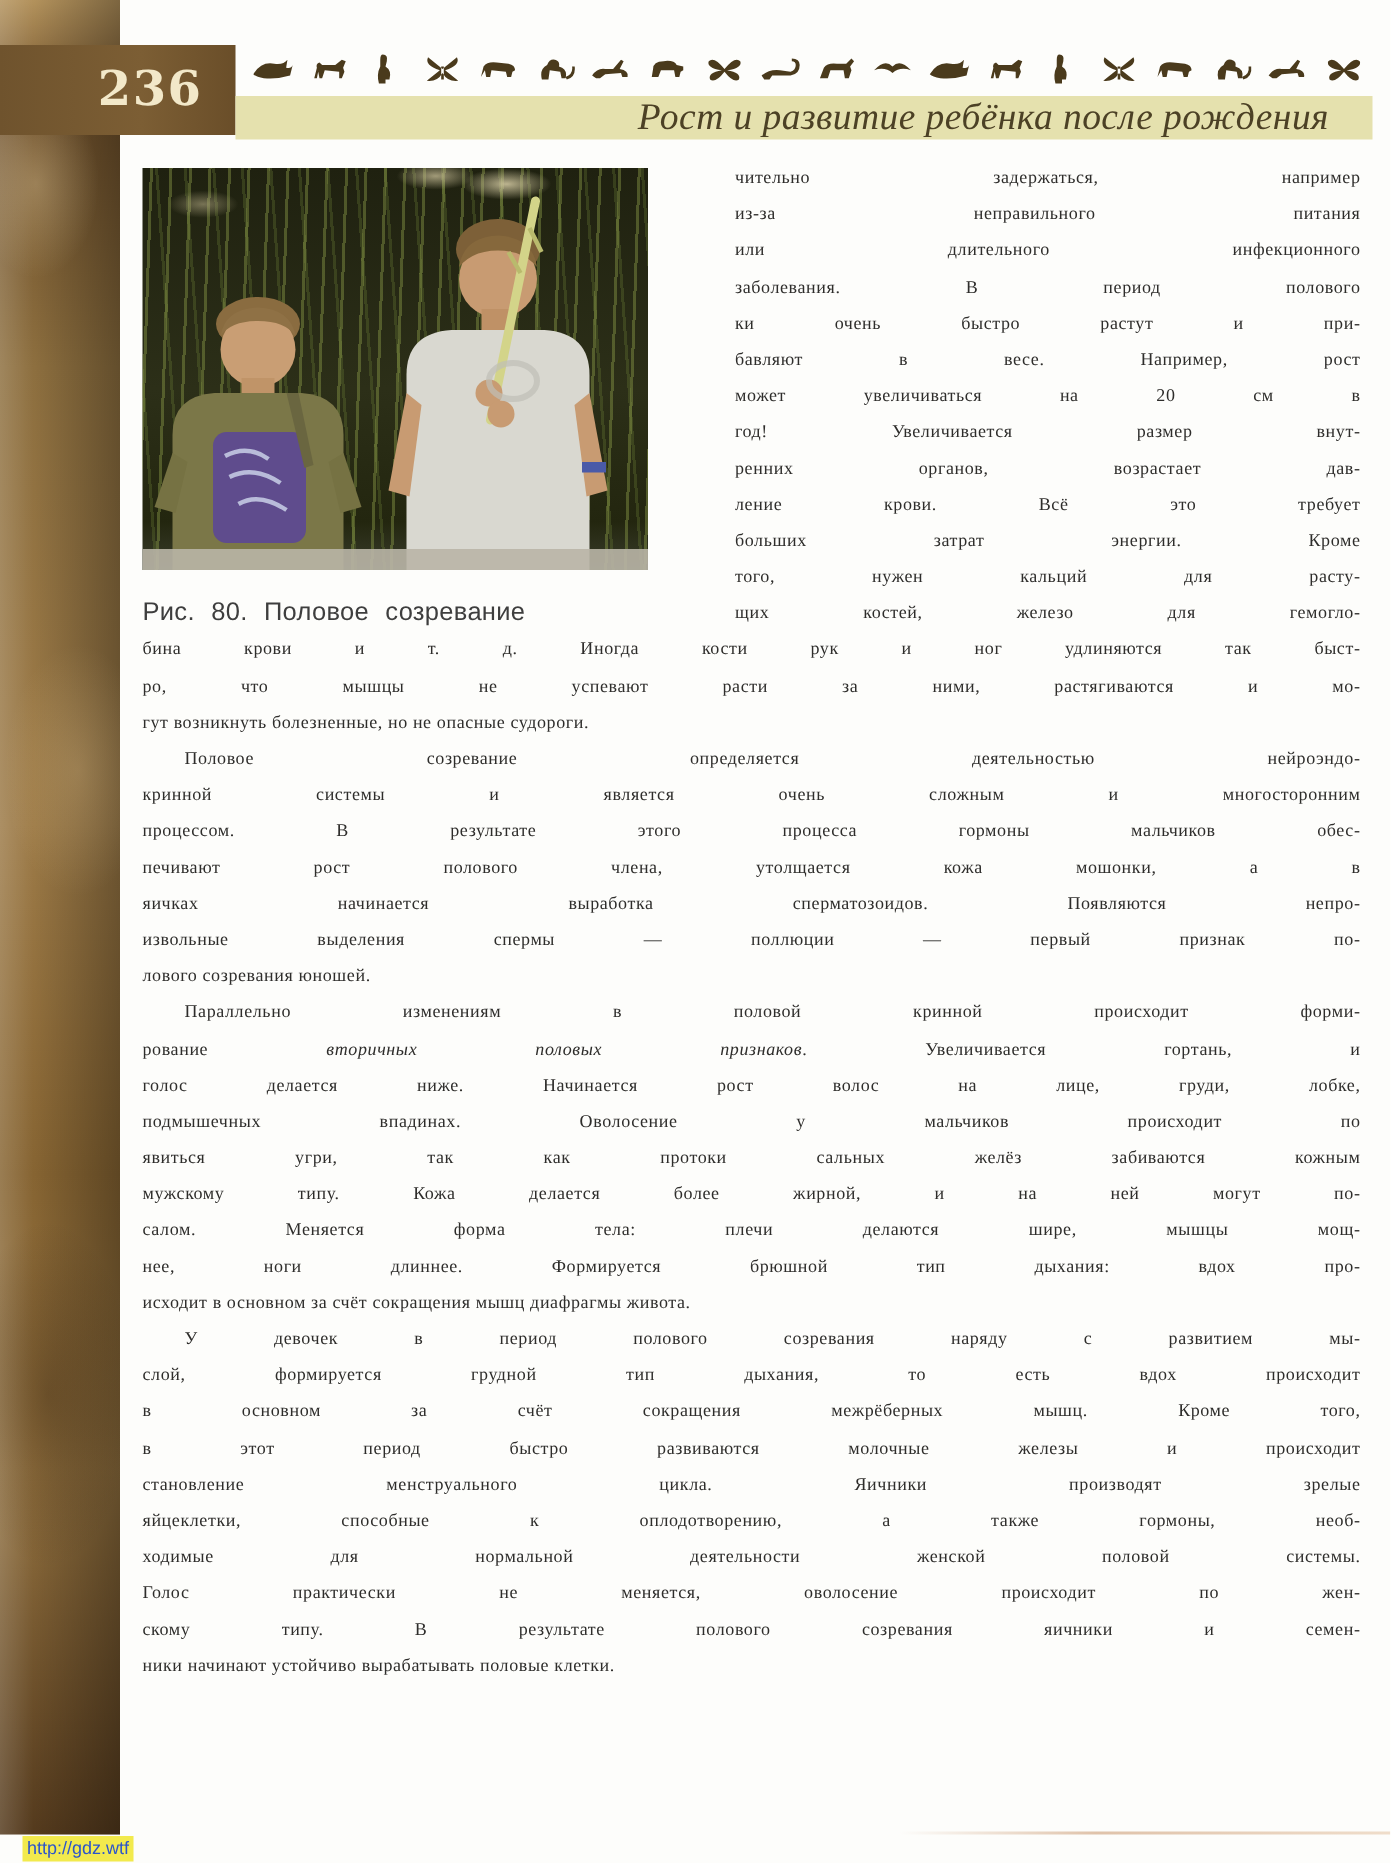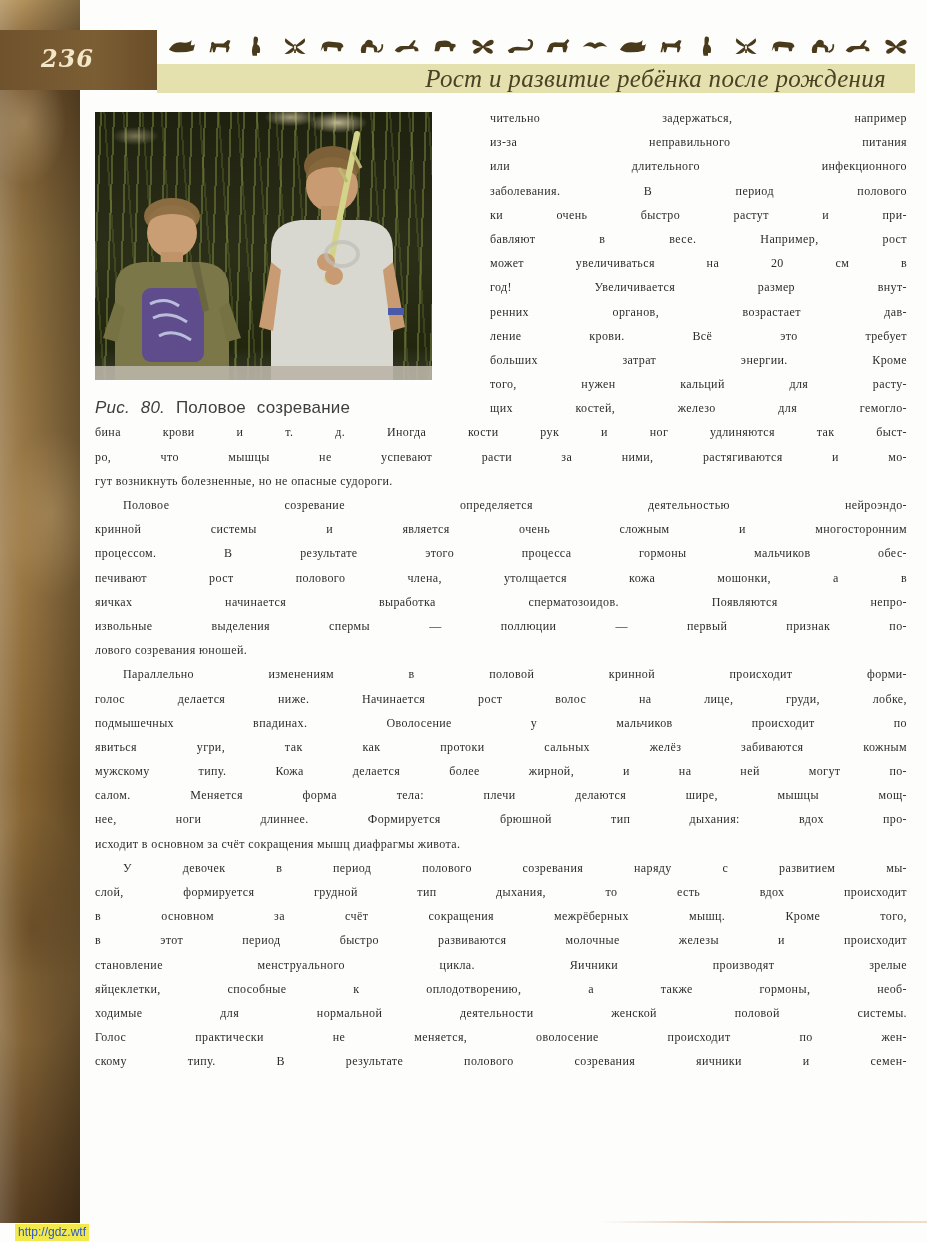--- a/index.html
+++ b/index.html
@@ -16,23 +16,23 @@
       radial-gradient(80px 160px at 40% 76%, rgba(35,18,4,.30), transparent 72%),
       linear-gradient(90deg, rgba(255,255,255,.16), rgba(0,0,0,0) 28%, rgba(0,0,0,.30) 100%),
       linear-gradient(180deg,#b3925c 0%,#6d4f2a 6%,#8d6f3f 20%,#9c7a47 45%,#866432 64%,#92713f 80%,#543a1d 100%);
   }
   
   .numbox{
     position:absolute;left:0;top:30px;width:157px;height:60px;
     background:linear-gradient(90deg, var(--box-bg,#6f532d), #7c5e34 60%, #6a4e29);
   }
   .numbox .num{
-    display:block;height:60px;line-height:58px;text-align:center;padding-right:22px;
-    font-family:"DejaVu Serif", serif;font-style:italic;font-weight:bold;
-    font-size:24px;color:var(--box-text,#f2e8c9);letter-spacing:1px;
+    display:block;height:60px;line-height:58px;text-align:right;padding-right:22px;
+    font-family:"DejaVu Serif", serif;font-weight:bold;
+    font-size:32px;color:var(--box-text,#f2e8c9);letter-spacing:1px;
   }
   
   .frieze{
     position:absolute;left:168px;top:30px;width:742px;height:32px;
     display:flex;justify-content:space-between;align-items:center;
     color:var(--animal,#4a3a1c);
   }
   .frieze svg{display:block;}
   
   .band{
@@ -55,21 +55,21 @@
       repeating-linear-gradient(92deg, rgba(143,160,74,0) 0 5px, rgba(143,160,74,.42) 5px 7px, rgba(40,55,20,0) 7px 13px),
       repeating-linear-gradient(86deg, rgba(110,130,55,0) 0 8px, rgba(110,130,55,.30) 8px 10px, rgba(30,40,12,0) 10px 19px),
       linear-gradient(180deg,#1f2110 0%,#2c2f18 55%,#23260f 88%,#3a3d2c 100%);
   }
   .photo .ground{position:absolute;left:0;bottom:0;width:100%;height:14px;background:#b9b5a6;opacity:.9;}
   .photo svg{position:absolute;left:0;top:0;}
   .fig-caption{
     margin-top:18px;font-family:"Liberation Sans", sans-serif;font-size:17px;
     color:var(--caption-text,#3e3e3e);word-spacing:6px;letter-spacing:.2px;
   }
-  .fig-caption .lbl{font-style:italic;}
+  .fig-caption .lbl{}
   
   .text-block{
     position:absolute;left:95px;top:106px;width:812px;
     font-size:12px;color:var(--body-text,#2e2d2b);letter-spacing:.4px;
   }
   .line{
     height:24.2px;line-height:24.2px;overflow:visible;
     text-align:justify;text-align-last:justify;
   }
   .line.narrow{margin-left:395px;}
@@ -225,36 +225,38 @@
       <div class="line"><span>ро, что мышцы не успевают расти за ними, растягиваются и мо-</span></div>
       <div class="line lastline"><span>гут возникнуть болезненные, но не опасные судороги.</span></div>
       <div class="line indent"><span>Половое созревание определяется деятельностью нейроэндо-</span></div>
       <div class="line"><span>кринной системы и является очень сложным и многосторонним</span></div>
       <div class="line"><span>процессом. В результате этого процесса гормоны мальчиков обес-</span></div>
       <div class="line"><span>печивают рост полового члена, утолщается кожа мошонки, а в</span></div>
       <div class="line"><span>яичках начинается выработка сперматозоидов. Появляются непро-</span></div>
       <div class="line"><span>извольные выделения спермы — поллюции — первый признак по-</span></div>
       <div class="line lastline"><span>лового созревания юношей.</span></div>
       <div class="line indent"><span>Параллельно изменениям в половой кринной происходит форми-</span></div>
+      <div class="line"><span>рование </span><span class="it">вторичных половых признаков</span><span>. Увеличивается гортань, и</span></div>
       <div class="line"><span>голос делается ниже. Начинается рост волос на лице, груди, лобке,</span></div>
       <div class="line"><span>подмышечных впадинах. Оволосение у мальчиков происходит по</span></div>
       <div class="line"><span>явиться угри, так как протоки сальных желёз забиваются кожным</span></div>
       <div class="line"><span>мужскому типу. Кожа делается более жирной, и на ней могут по-</span></div>
       <div class="line"><span>салом. Меняется форма тела: плечи делаются шире, мышцы мощ-</span></div>
       <div class="line"><span>нее, ноги длиннее. Формируется брюшной тип дыхания: вдох про-</span></div>
       <div class="line lastline"><span>исходит в основном за счёт сокращения мышц диафрагмы живота.</span></div>
       <div class="line indent"><span>У девочек в период полового созревания наряду с развитием мы-</span></div>
       <div class="line"><span>слой, формируется грудной тип дыхания, то есть вдох происходит</span></div>
       <div class="line"><span>в основном за счёт сокращения межрёберных мышц. Кроме того,</span></div>
       <div class="line"><span>в этот период быстро развиваются молочные железы и происходит</span></div>
       <div class="line"><span>становление менструального цикла. Яичники производят зрелые</span></div>
       <div class="line"><span>яйцеклетки, способные к оплодотворению, а также гормоны, необ-</span></div>
       <div class="line"><span>ходимые для нормальной деятельности женской половой системы.</span></div>
       <div class="line"><span>Голос практически не меняется, оволосение происходит по жен-</span></div>
       <div class="line"><span>скому типу. В результате полового созревания яичники и семен-</span></div>
+      <div class="line lastline"><span>ники начинают устойчиво вырабатывать половые клетки.</span></div>
     </div>
 
   <div class="artifact"></div>
 
   <div class="watermark">
     <span>http://gdz.wtf</span>
   </div>
 
 </div>
 

